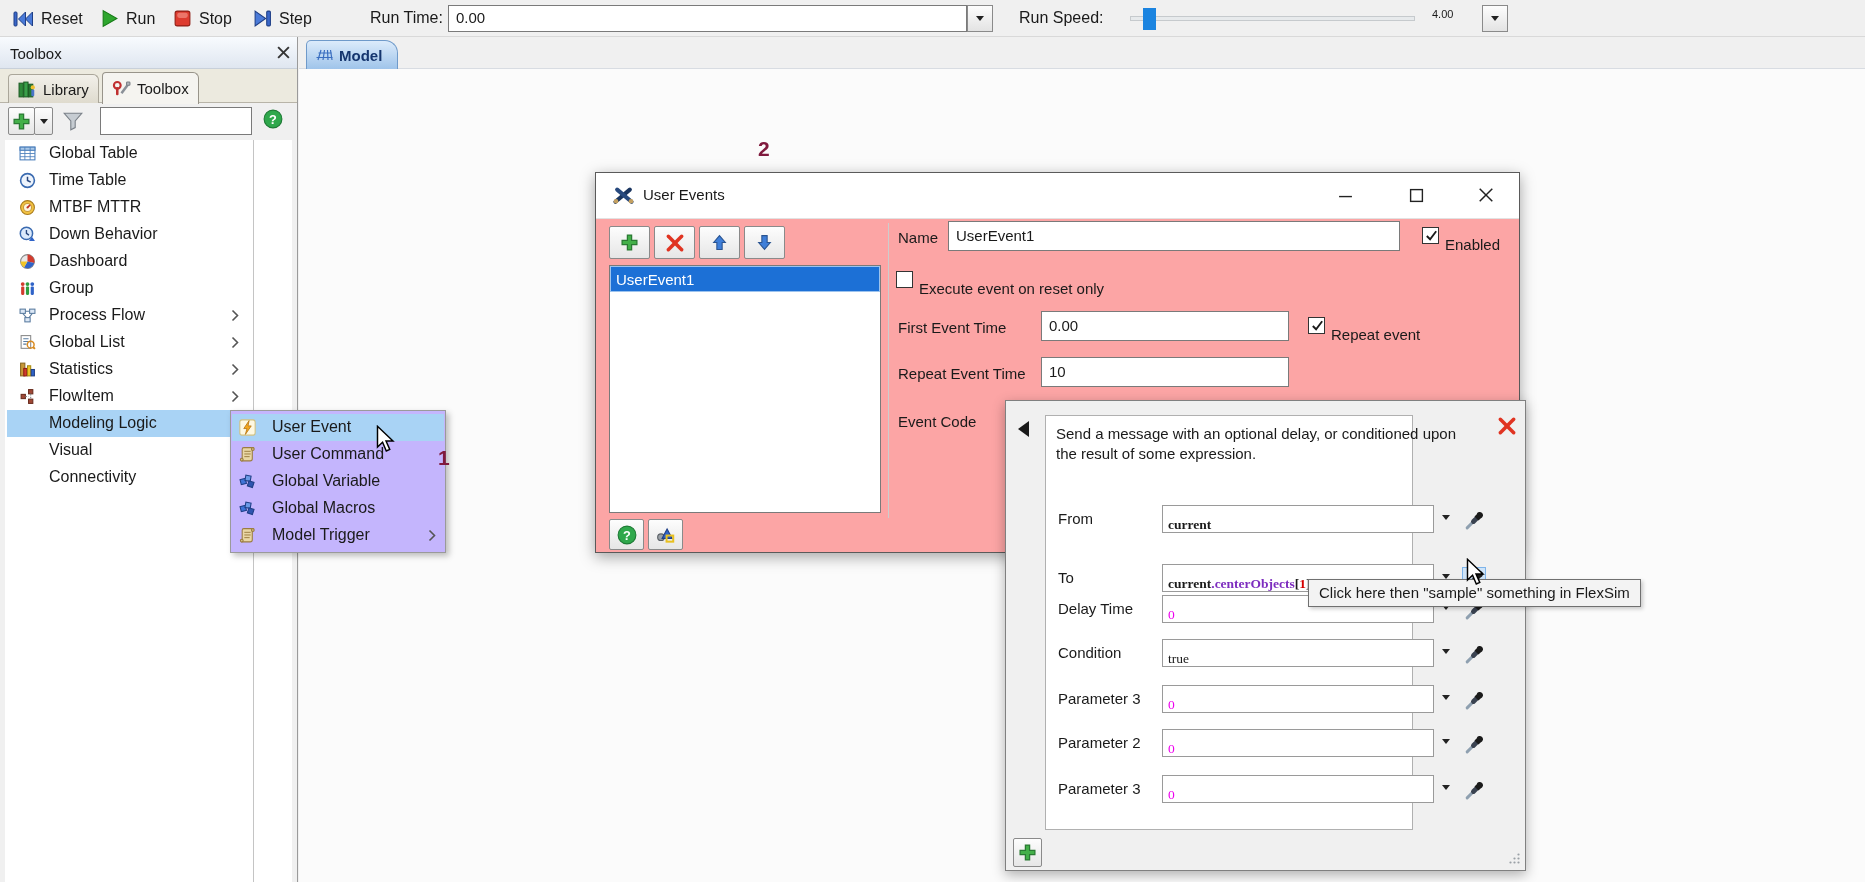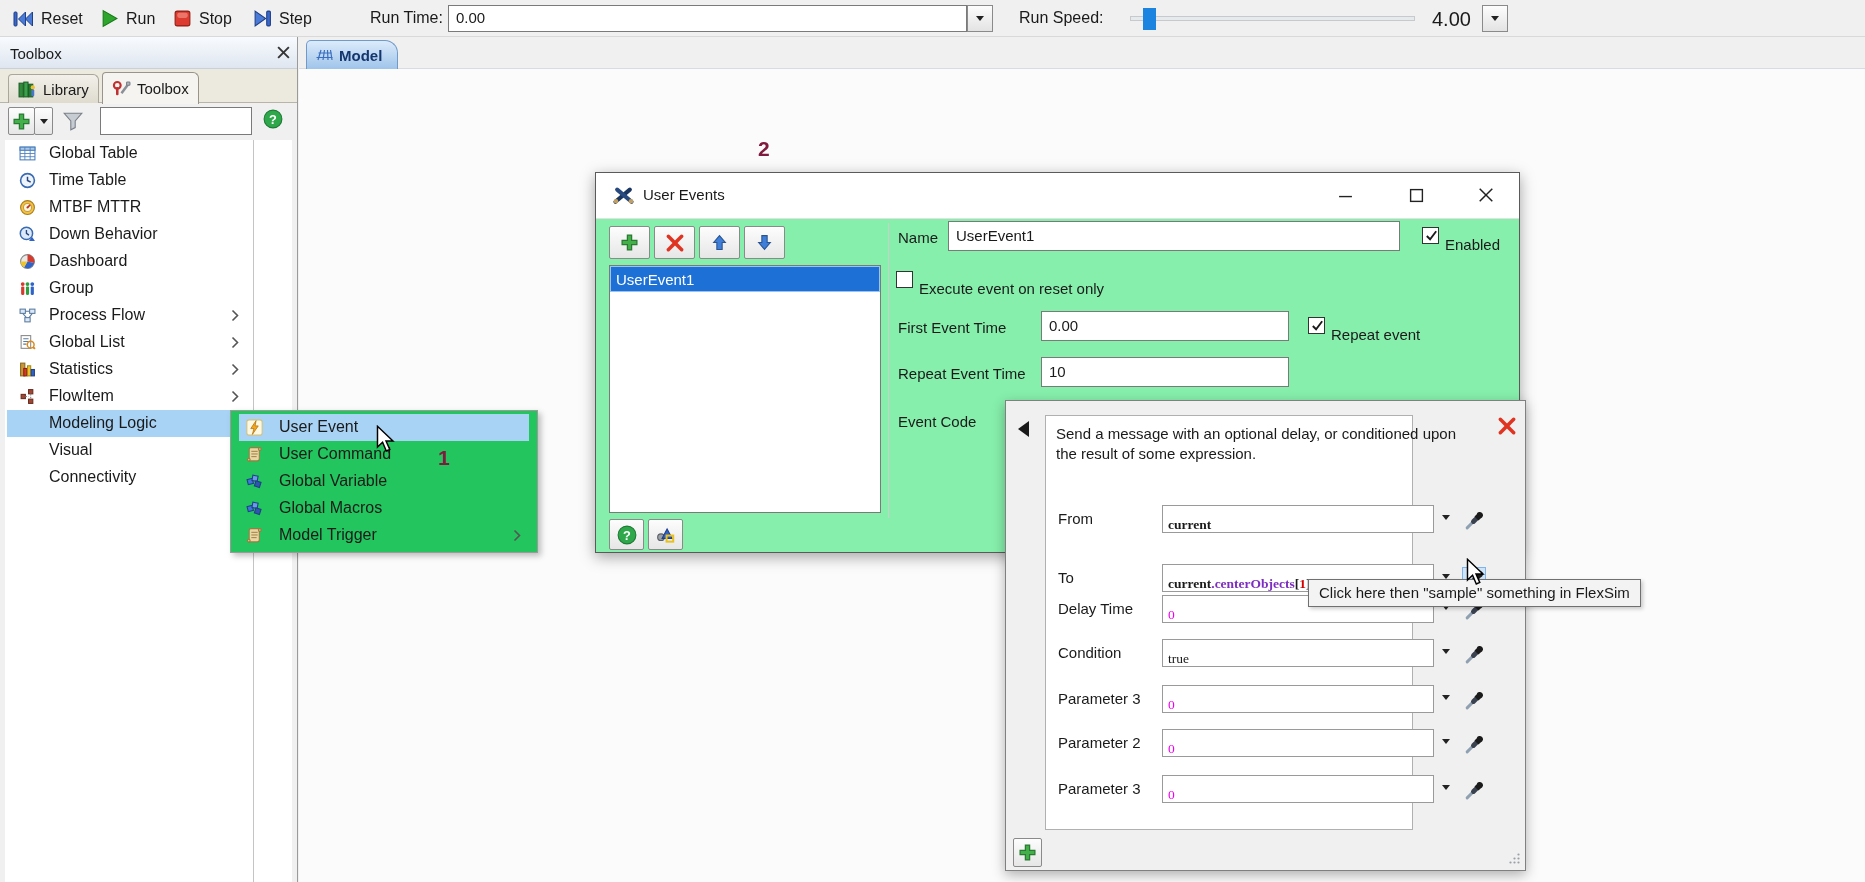--- a/index.html
+++ b/index.html
@@ -21,21 +21,21 @@
               background:linear-gradient(#fdfdfd,#e3e3e3); border:1px solid #8a8a8a;
               display:flex; align-items:center; justify-content:center; }
   .caret { width:0; height:0; border-left:4px solid transparent;
            border-right:4px solid transparent; border-top:5px solid #222; }
   #run-time-label { position:absolute; left:370px; top:9px; font-size:16px; }
   #run-speed-label { position:absolute; left:1019px; top:9px; font-size:16px; }
   #slider-groove { position:absolute; left:1130px; top:16px; width:285px; height:5px;
                    background:#e7eaec; border:1px solid #c6cacd; }
   #slider-handle { position:absolute; left:12px; top:-9px; width:13px; height:22px;
                    background:#1b84e0; }
-  #run-speed-value { position:absolute; left:1432px; top:8px; font-size:20px; }
+  #run-speed-value { position:absolute; left:1432px; top:8px; font-size:11px; }
 
   
   #toolbox-panel { position:absolute; left:0; top:37px; width:298px; height:845px;
                    background:#f0f0f0; border-right:1px solid #9a9a9a; z-index:3; }
   #tb-header { position:absolute; left:0; top:0; width:100%; height:32px;
                background:linear-gradient(#f8fbfe,#dfe6f0); border-bottom:1px solid #c8d0da;
                font-size:15px; }
   #tb-title { position:absolute; left:10px; top:8px; }
   #tb-close { position:absolute; left:276px; top:8px; width:16px; height:16px; }
   .tab { position:absolute; top:37px; height:30px; display:flex; align-items:center; gap:6px;
@@ -66,32 +66,32 @@
             background:#fbfbfb; z-index:1; }
   #canvas-tabbar { position:absolute; left:0; top:0; width:100%; height:32px;
                    background:#f0f0f0; border-bottom:1px solid #d8dce2; }
   #model-tab { position:absolute; left:7px; top:3px; width:92px; height:29px;
                background:linear-gradient(#dcebfb,#9fc4ea); border:1px solid #6f9aca;
                border-bottom:none; border-radius:5px 13px 0 0;
                display:flex; align-items:center; gap:6px; padding:0 8px;
                font-size:15px; font-weight:bold; color:#15356e; }
 
   
-  #context-menu { position:absolute; left:230px; top:410px; width:308px;
-                  background:#22c55e; border:1px solid #9a9a9a; padding:3px 8px;
+  #context-menu { position:absolute; left:230px; top:410px; width:216px;
+                  background:#c4b5fd; border:1px solid #9a9a9a; padding:3px 1px;
                   box-shadow:3px 3px 6px rgba(0,0,0,.25); z-index:30; }
   .menu-row { position:relative; height:27px; font-size:16px; cursor:default; }
   .menu-row.hl { background:#a9d3f5; }
   .menu-icon { position:absolute; left:7px; top:5px; width:17px; height:17px; }
   .menu-label { position:absolute; left:40px; top:4px; white-space:nowrap; }
   .menu-chev { position:absolute; right:8px; top:7px; }
 
   
   #dialog { position:absolute; left:595px; top:172px; width:925px; height:381px;
-            background:#86efac; border:1px solid #5a5a5a;
+            background:#fca5a5; border:1px solid #5a5a5a;
             box-shadow:0 4px 14px rgba(0,0,0,.35); z-index:10; }
   #dlg-titlebar { position:absolute; left:0; top:0; width:100%; height:46px; background:#fff;
                   border-bottom:1px solid #e2e2e2; }
   #dlg-icon { position:absolute; left:16px; top:13px; }
   #dlg-title { position:absolute; left:47px; top:13px; font-size:15px; }
   .win-btn { position:absolute; top:6px; width:34px; height:32px; display:flex;
              align-items:center; justify-content:center; }
   #dlg-min { left:732px; } #dlg-max { left:803px; } #dlg-close { left:873px; }
 
   #dlg-add { position:absolute; left:13px; top:53px; width:41px; height:33px; }

